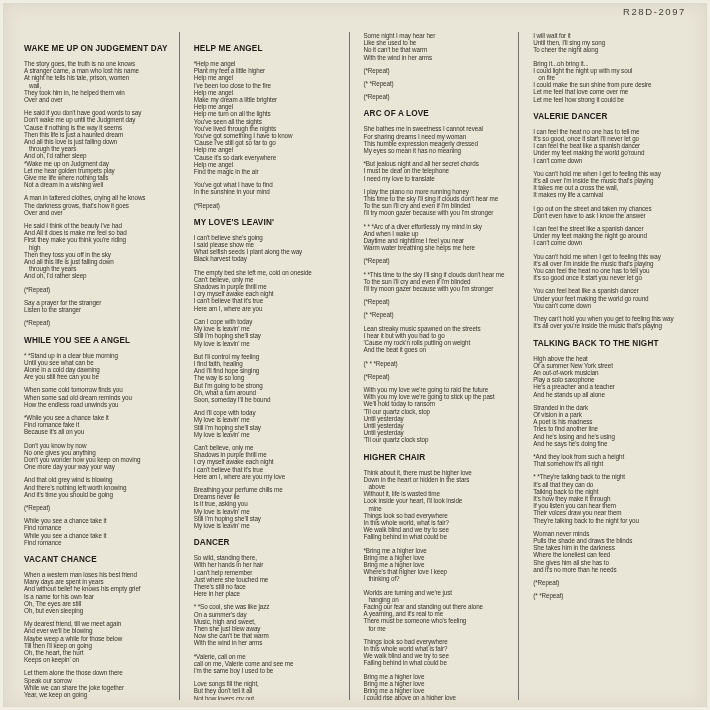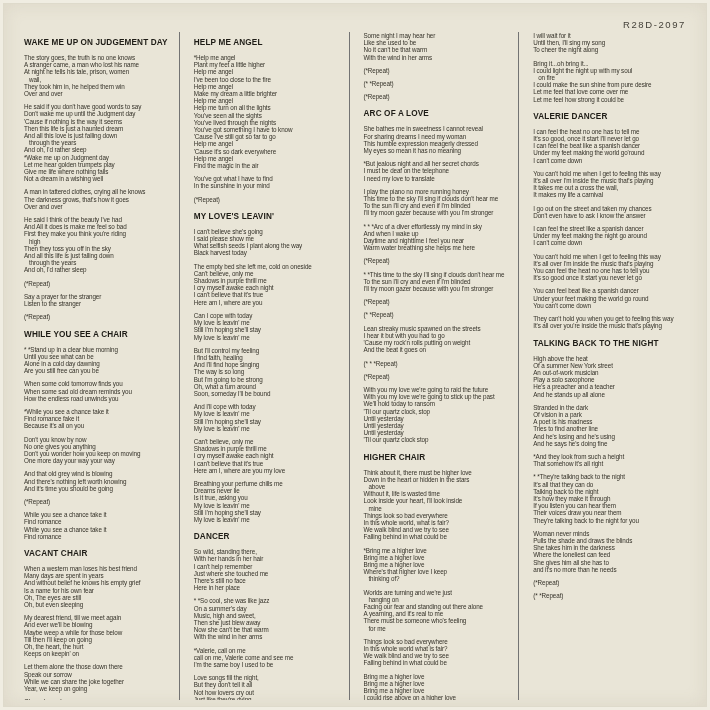--- a/index.html
+++ b/index.html
@@ -12,21 +12,21 @@
   }
   .sheet {
     position: absolute;
     inset: 3px;
     background: #e9e5d7;
     border: 1px solid #dedacb;
     box-shadow: inset 0 0 18px rgba(120,110,85,0.12);
   }
   .catalog {
     position: absolute;
-    top: 15px; right: 20px;
+    top: 2px; right: 20px;
     font-size: 9.5px;
     letter-spacing: 1.6px;
     color: #45423a;
   }
   .columns {
     position: absolute;
     top: 28px; left: 2px; right: 18px; bottom: 6px;
     display: flex;
   }
   .col {
@@ -38,21 +38,21 @@
   .col:first-child { padding-left: 18px; }
   .col + .col { border-left: 1px solid #737373; }
   .song-title {
     margin: 9px 0 7px 0;
     font-size: 8.2px;
     line-height: 9px;
     font-weight: 700;
     letter-spacing: 0.15px;
     color: #1e1c16;
   }
-  .col .song-title:first-child { margin-top: 6px; }
+  .col .song-title:first-child { margin-top: 12px; }
   .stanza { margin: 0 0 6px 0; }
   .line {
     font-size: 6.3px;
     line-height: 7.2px;
     letter-spacing: -0.1px;
     color: #343128;
     white-space: pre;
   }
 </style>
 </head>
@@ -102,21 +102,21 @@
         <div class="stanza">
           <div class="line">(*Repeat)</div>
         </div>
         <div class="stanza">
           <div class="line">Say a prayer for the stranger</div>
           <div class="line">Listen to the stranger</div>
         </div>
         <div class="stanza">
           <div class="line">(*Repeat)</div>
         </div>
-        <h3 class="song-title">WHILE YOU SEE A CHAIR</h3>
+        <h3 class="song-title">WHILE YOU SEE A ANGEL</h3>
         <div class="stanza">
           <div class="line">* *Stand up in a clear blue morning</div>
           <div class="line">Until you see what can be</div>
           <div class="line">Alone in a cold day dawning</div>
           <div class="line">Are you still free can you be</div>
         </div>
         <div class="stanza">
           <div class="line">When some cold tomorrow finds you</div>
           <div class="line">When some sad old dream reminds you</div>
           <div class="line">How the endless road unwinds you</div>
@@ -139,21 +139,21 @@
         </div>
         <div class="stanza">
           <div class="line">(*Repeat)</div>
         </div>
         <div class="stanza">
           <div class="line">While you see a chance take it</div>
           <div class="line">Find romance</div>
           <div class="line">While you see a chance take it</div>
           <div class="line">Find romance</div>
         </div>
-        <h3 class="song-title">VACANT CHAIR</h3>
+        <h3 class="song-title">VACANT CHANCE</h3>
         <div class="stanza">
           <div class="line">When a western man loses his best friend</div>
           <div class="line">Many days are spent in years</div>
           <div class="line">And without belief he knows his empty grief</div>
           <div class="line">Is a name for his own fear</div>
           <div class="line">Oh, The eyes are still</div>
           <div class="line">Oh, but even sleeping</div>
         </div>
         <div class="stanza">
           <div class="line">My dearest friend, till we meet again</div>

